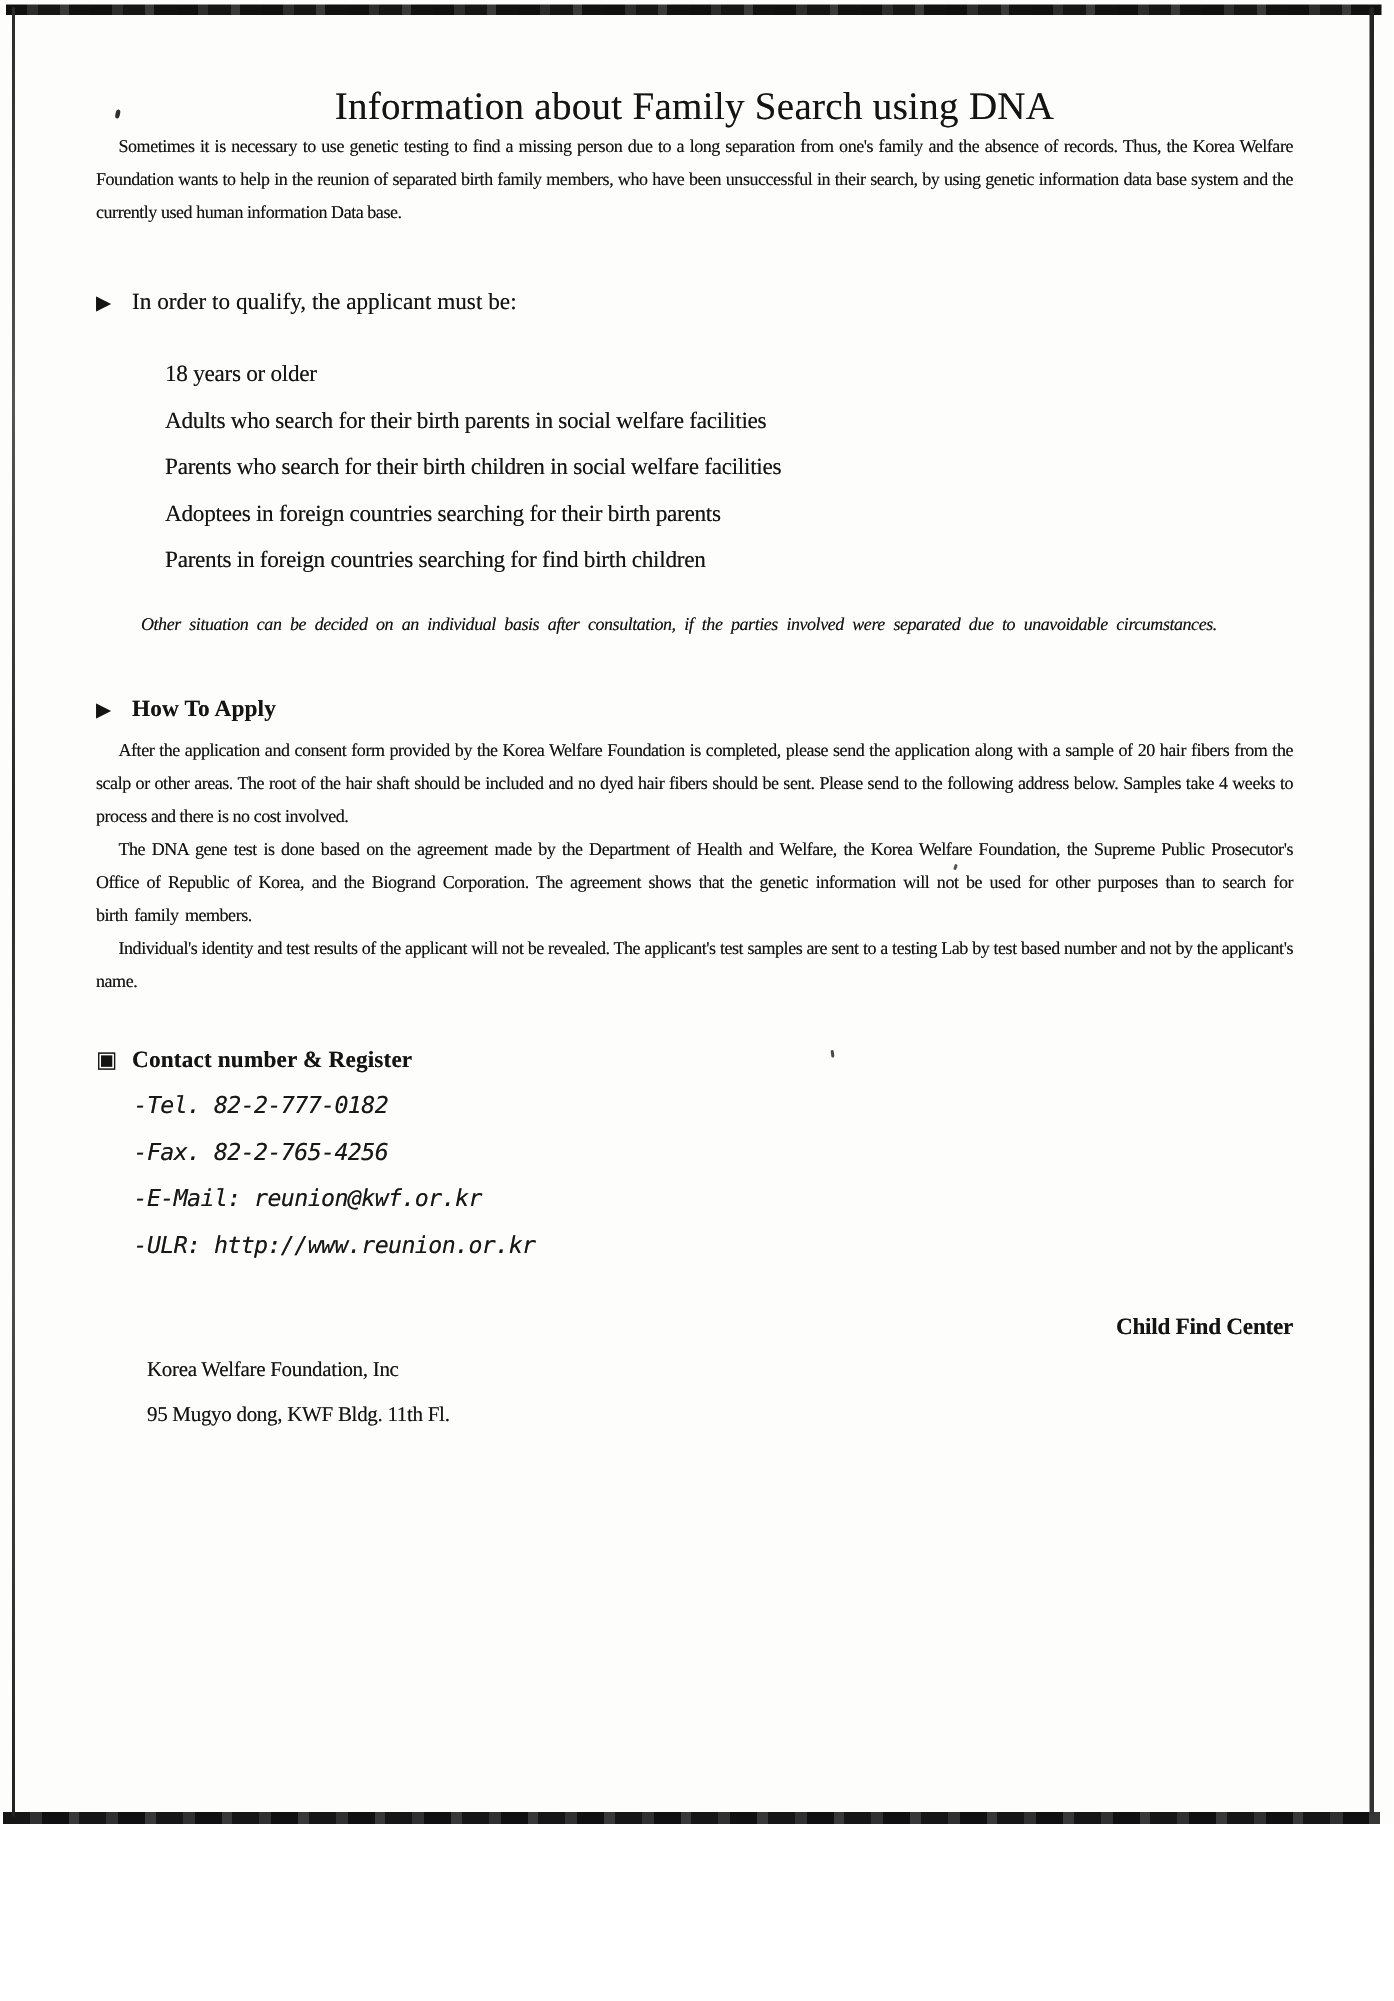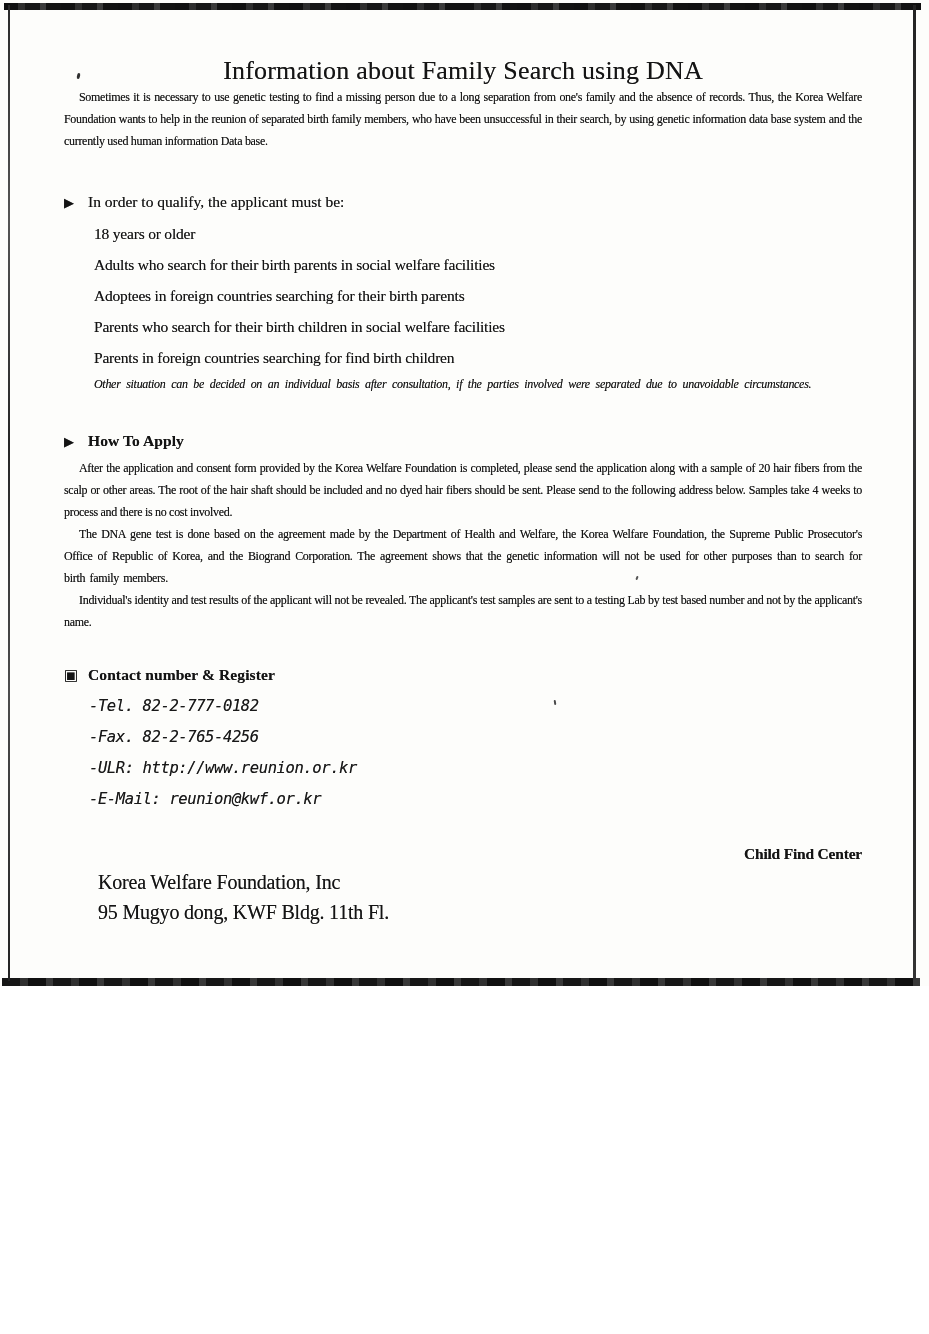--- a/index.html
+++ b/index.html
@@ -1,18 +1,18 @@
 <!DOCTYPE html>
 <html><head>
 <meta charset="utf-8">
 <style>
   html,body{margin:0;padding:0;background:#ffffff;}
   .sheet{
     position:relative;
-    width:929px;height:986px;
+    width:929px;height:1216px;
     background:#fdfdfb;
     font-family:"Liberation Serif", serif;
     color:#141414;
     overflow:hidden;
   }
   
   .b-top{
     position:absolute;top:3px;left:4px;right:8px;height:7px;
     background:repeating-linear-gradient(90deg,#101010 0 14px,#2d2d2d 14px 21px,#161616 21px 36px,#3a3a3a 36px 42px,#121212 42px 57px);
   }
@@ -52,21 +52,21 @@
     font-size:15.5px;line-height:31px;
     display:flex;align-items:baseline;
   }
   .sec-head .bullet{
     width:24px;flex:0 0 24px;
     font-size:13px;
     font-family:"DejaVu Sans", sans-serif;
   }
   .sec-head.bold .label{font-weight:bold;letter-spacing:0.1px;}
   .qualify-list{
-    list-style:none;margin:0;padding:0 0 0 30px;
+    list-style:none;margin:16px;padding:0 0 0 30px;
     font-size:15.5px;line-height:31px;letter-spacing:-0.2px;
   }
   .p-other{text-indent:30px;word-spacing:3px;font-style:italic;}
   .head-apply{margin-top:30px;}
   .p-apply{margin-top:27px;}
   .p-dna{word-spacing:1.6px;}
   .head-contact{margin-top:26px;}
   .head-contact .bullet{font-size:15px;}
   .contact-lines{
     margin-top:0;
@@ -81,21 +81,21 @@
     margin-top:24px;
     padding-left:34px;
   }
   .addr-name{
     font-weight:bold;
     font-size:15.5px;line-height:29px;
     letter-spacing:-0.2px;
     text-align:right;
   }
   .addr-line{
-    font-size:20px;line-height:29.5px;
+    font-size:14px;line-height:29.5px;
     letter-spacing:-0.2px;
   }
   
   .art{position:absolute;background:#3a3a3a;border-radius:1px;}
   .art1{left:77px;top:73px;width:3px;height:6px;border-radius:2px/3px;transform:rotate(12deg);background:#2f2f2f;}
   .art2{left:636px;top:576px;width:2px;height:4px;transform:rotate(20deg);background:#555;}
   .art3{left:554px;top:700px;width:2px;height:5px;transform:rotate(-8deg);background:#4a4a4a;}
   .art4{left:103px;top:1295px;width:5px;height:2px;background:#c9c9c6;}
   .art5{left:800px;top:1304px;width:4px;height:2px;background:#d2d2cf;}
 </style>
@@ -120,44 +120,44 @@
 
     <p class="body indent p-intro">Sometimes it is necessary to use genetic testing to find a missing person due to a long separation from one's family and the absence of records. Thus, the Korea Welfare Foundation wants to help in the reunion of separated birth family members, who have been unsuccessful in their search, by using genetic information data base system and the currently used human information Data base.</p>
 
     <div class="sec-head">
       <span class="bullet">▶</span>
       <span class="label">In order to qualify, the applicant must be:</span>
     </div>
     <ul class="qualify-list">
       <li>18 years or older</li>
       <li>Adults who search for their birth parents in social welfare facilities</li>
+      <li>Parents who search for their birth children in social welfare facilities</li>
       <li>Adoptees in foreign countries searching for their birth parents</li>
-      <li>Parents who search for their birth children in social welfare facilities</li>
       <li>Parents in foreign countries searching for find birth children</li>
     </ul>
     <p class="body p-other">Other situation can be decided on an individual basis after consultation, if the parties involved were separated due to unavoidable circumstances.</p>
 
     <div class="sec-head bold head-apply">
       <span class="bullet">▶</span>
       <span class="label">How To Apply</span>
     </div>
 
     <p class="body indent p-apply">After the application and consent form provided by the Korea Welfare Foundation is completed, please send the application along with a sample of 20 hair fibers from the scalp or other areas. The root of the hair shaft should be included and no dyed hair fibers should be sent. Please send to the following address below. Samples take 4 weeks to process and there is no cost involved.</p>
     <p class="body indent p-dna">The DNA gene test is done based on the agreement made by the Department of Health and Welfare, the Korea Welfare Foundation, the Supreme Public Prosecutor's Office of Republic of Korea, and the Biogrand Corporation. The agreement shows that the genetic information will not be used for other purposes than to search for birth family members.</p>
     <p class="body indent">Individual's identity and test results of the applicant will not be revealed. The applicant's test samples are sent to a testing Lab by test based number and not by the applicant's name.</p>
 
     <div class="sec-head bold head-contact">
       <span class="bullet">▣</span>
       <span class="label">Contact number &amp; Register</span>
     </div>
     <div class="contact-lines">
       <div>-Tel. 82-2-777-0182</div>
       <div>-Fax. 82-2-765-4256</div>
+      <div>-E-Mail: reunion@kwf.or.kr</div>
       <div>-ULR: http://www.reunion.or.kr</div>
-      <div>-E-Mail: reunion@kwf.or.kr</div>
     </div>
 
     <div class="address">
       <div class="addr-name">Child Find Center</div>
       <div class="addr-line">Korea Welfare Foundation, Inc</div>
       <div class="addr-line">95 Mugyo dong, KWF Bldg. 11th Fl.</div>
     </div>
 
   </div>
 </div>

